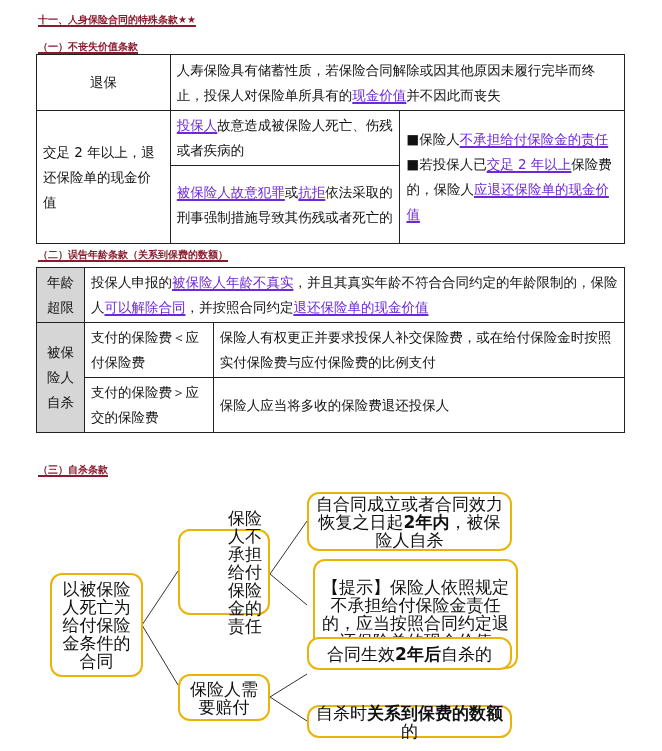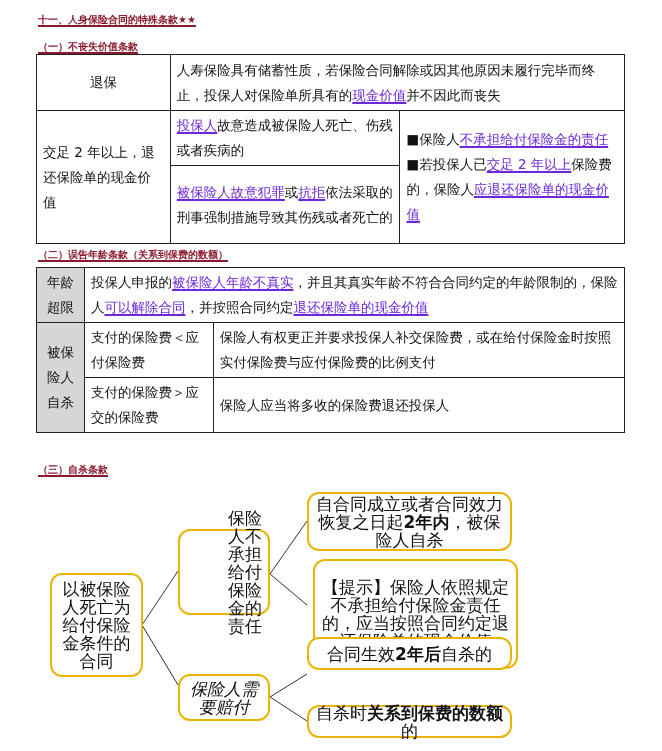--- a/index.html
+++ b/index.html
@@ -84,19 +84,19 @@
     <polyline points="307,674 270,697 307,721"></polyline>
   </g>
 </svg>
 
 <div class="box" style="left:50px; top:573px; width:93px; height:104px;text-align:center;">以被保险人死亡为给付保险金条件的合同</div>
 <div class="box" style="left:178px; top:529px; width:92px; height:86px;padding-left:48px;">保险人不承担给付保险金的责任</div>
 <div class="box" style="left:307px; top:492px; width:205px; height:59px;">
     <span><span>自合同成立或者合同效力恢复之日起</span><b>2年内</b><span>，被保险人自杀</span></span>
   </div>
 <div class="box" style="left:313px; top:559px; width:205px; height:110px;">【提示】保险人依照规定不承担给付保险金责任的，应当按照合同约定退还保险单的现金价值</div>
-<div class="box" style="left:178px; top:674px; width:92px; height:47px;font-style:italic;">保险人需要赔付</div>
+<div class="box" style="left:178px; top:674px; width:92px; height:47px;">保险人需要赔付</div>
 <div class="box" style="left:307px; top:637px; width:205px; height:33px;">
     <span><span>合同生效</span><b>2年后</b><span>自杀的</span></span>
   </div>
 <div class="box" style="left:307px; top:705px; width:205px; height:33px;">
     <span><span>自杀时</span><b>关系到保费的数额</b><span>的</span></span>
   </div>
 
 </body></html>

